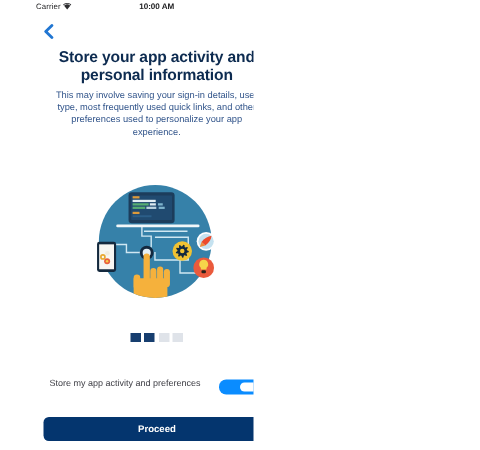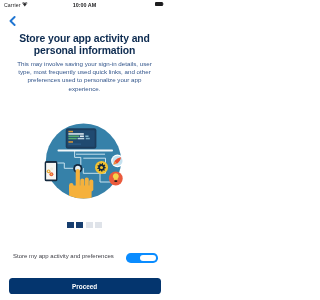--- a/index.html
+++ b/index.html
@@ -1,18 +1,18 @@
 <!DOCTYPE html>
 <html><head>
 <meta charset="utf-8">
 <style>
   * { margin:0; padding:0; box-sizing:border-box; }
   html,body { width:169px; height:300px; overflow:hidden; background:#fff; }
   body { font-family:"Liberation Sans", sans-serif; -webkit-font-smoothing:antialiased; }
-  .phone { position:relative; width:169px; height:216px; background:#fff; }
+  .phone { position:relative; width:169px; height:216px; background:#fff;margin-left:20px; }
 
   
   .statusbar { position:absolute; top:0; left:0; width:169px; height:11px; }
   .sb-left { position:absolute; left:4px; top:1.5px; font-size:5.2px; color:#1c1c1e; letter-spacing:0.1px; display:flex; align-items:center; gap:1.5px;}
   .sb-time { position:absolute; left:0; right:0; top:1.5px; text-align:center; font-size:5.4px; font-weight:600; color:#1c1c1e; }
   .sb-right { position:absolute; right:4.6px; top:2.2px; display:flex; align-items:center; }
 
   
   .backbtn { position:absolute; left:5px; top:15.5px; width:14px; height:10px; display:flex; align-items:center; justify-content:center; }
 

